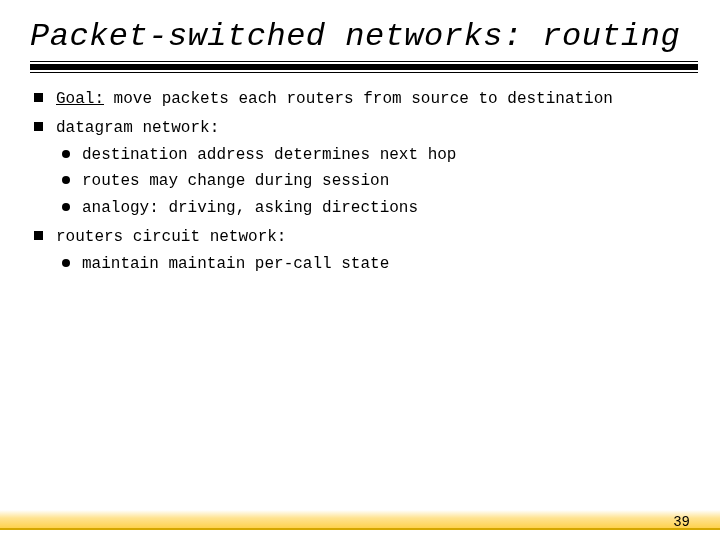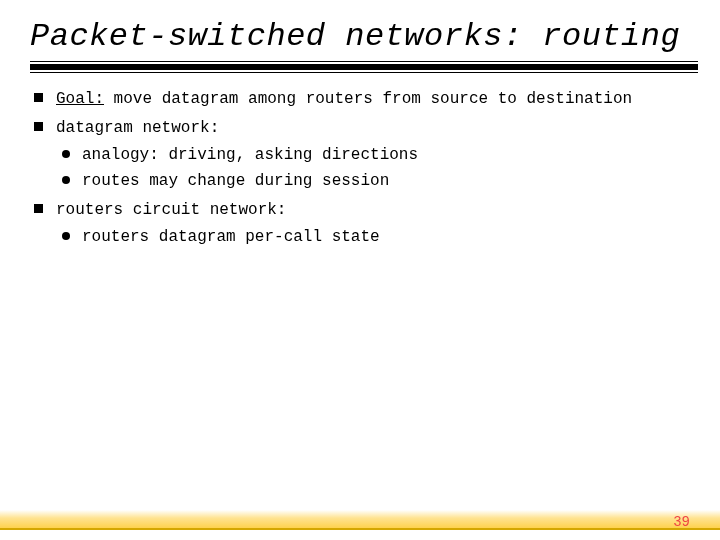--- a/index.html
+++ b/index.html
@@ -94,54 +94,57 @@
   .footer-band .edge {
     position: absolute;
     left: 0; right: 0; bottom: 0;
     border-bottom: 2px solid #d4a700;
   }
   .page-no {
     position: absolute;
     right: 30px;
     bottom: 10px;
     font-size: 14px;
-    color: #ef4444;
+    color: #000000;
   }
 </style>
 </head>
 <body>
 
 <div class="slide">
 
   <h1 class="title">Packet-switched networks: routing</h1>
 
   <div class="rule-stack">
     <div class="l1"></div>
       <div class="l2"></div>
       <div class="l3"></div>
   </div>
 
   <ul class="top">
 
     <li>
-      <span class="it ul">Goal:</span><span> move datagram among routers from source to destination</span>
+      <span class="it ul">Goal:</span><span> move packets each routers from source to destination</span>
     </li>
 
     <li>
       <span>datagram network:</span>
       <ul class="sub">
+        <li>
+          <span class="it">destination address</span><span> determines next hop</span>
+        </li>
+        <li>routes may change during session</li>
         <li>analogy: driving, asking directions</li>
-        <li>routes may change during session</li>
       </ul>
     </li>
 
     <li>
       <span>routers circuit network:</span>
       <ul class="sub">
-        <li>routers datagram per-call state</li>
+        <li>maintain maintain per-call state</li>
       </ul>
     </li>
 
   </ul>
 
   <div class="footer-band">
     <div class="shade"></div>
     <div class="edge"></div>
   </div>
   <div class="page-no">39</div>

